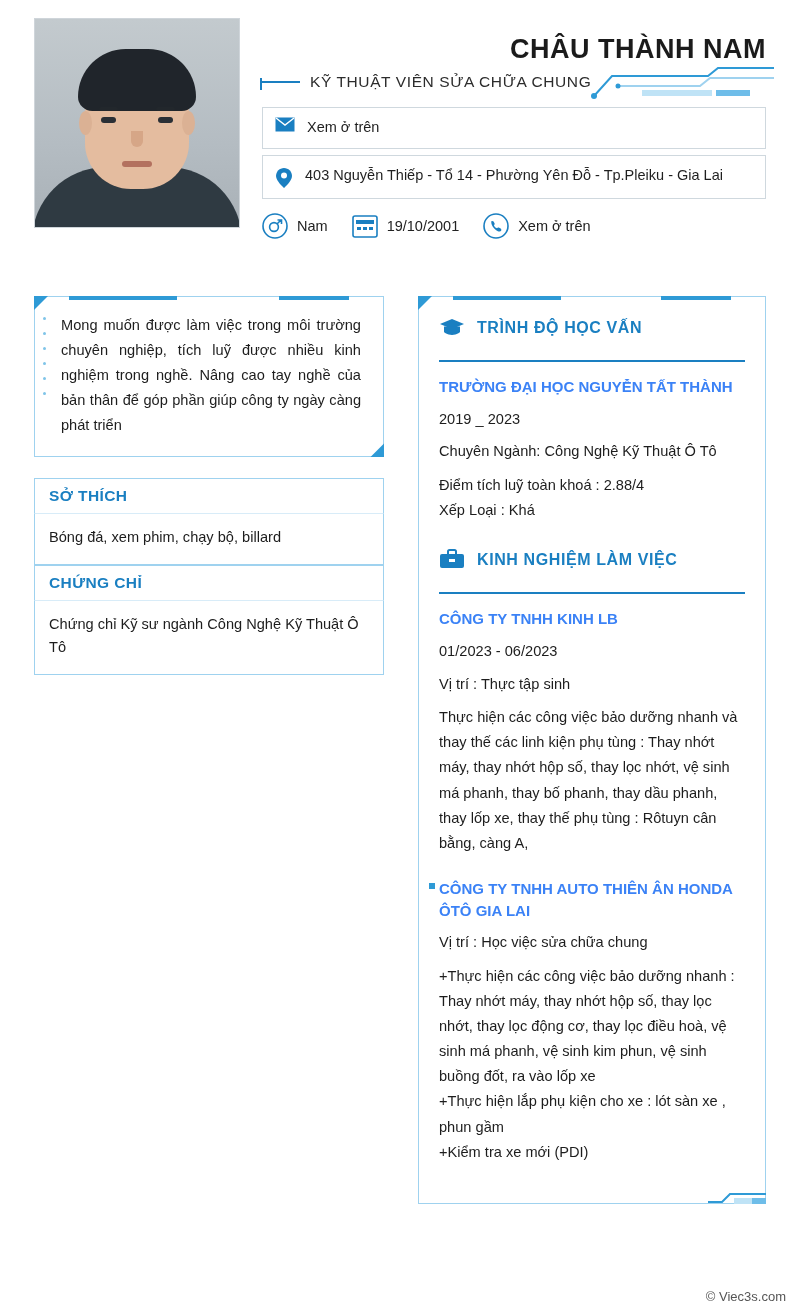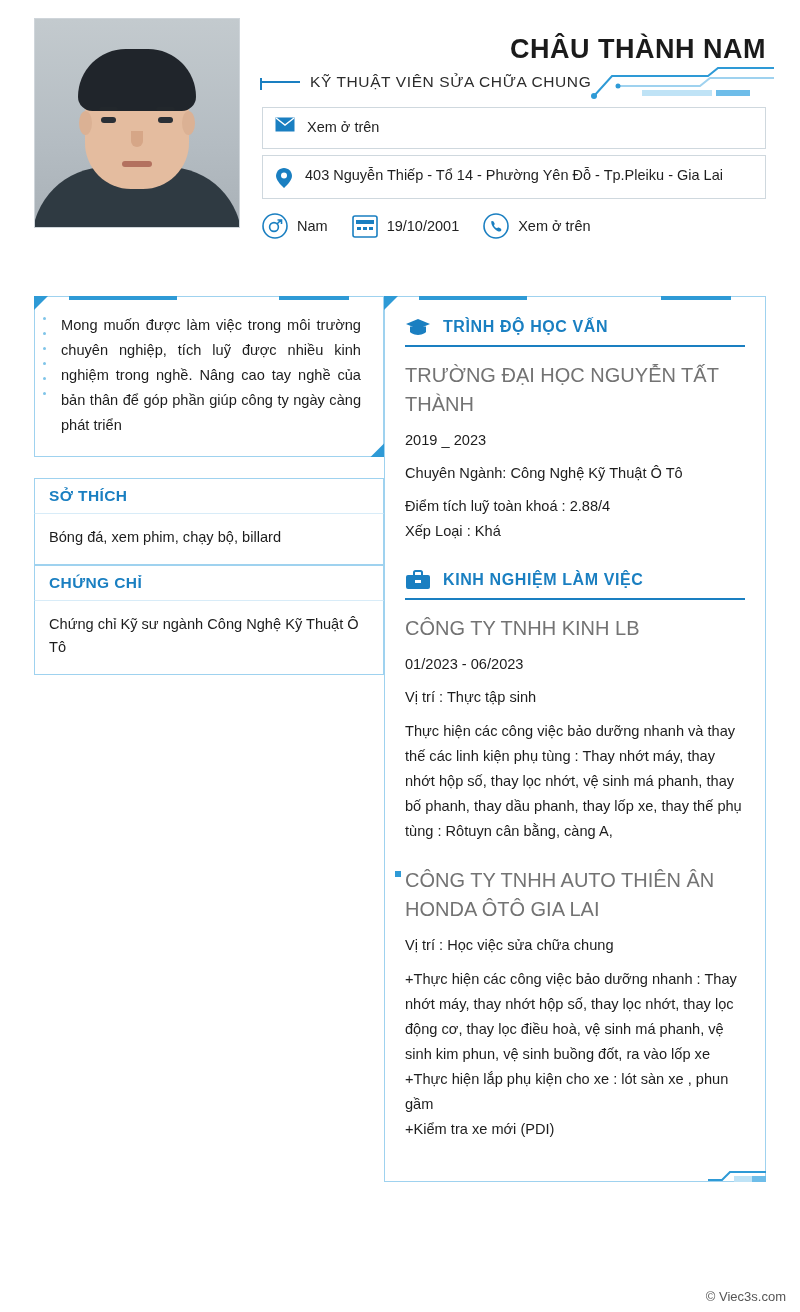--- a/index.html
+++ b/index.html
@@ -72,21 +72,21 @@
     display: flex; align-items: flex-start; gap: 12px; font-size: 14.5px; color: #1f1f1f;
     background: #fff;
   }
   .info-box .txt { line-height: 1.5; }
   .ico { flex: 0 0 auto; display:inline-flex; align-items:center; justify-content:center; }
 
   .info-inline { display: flex; align-items: center; gap: 12px; margin-top: 14px; }
   .inline-item { display: flex; align-items: center; gap: 9px; font-size: 14.5px; }
 
   
-  .body-cols { display: flex; padding: 16px 34px 0 34px; }
+  .body-cols { display: flex; padding: 16px 34px 0 34px; gap: 34px; }
   .col-left { width: 350px; flex: 0 0 350px; }
   .col-right { flex: 1 1 auto; position: relative; }
 
   .panel { position: relative; border: 1px solid #9fd2ef; margin-bottom: 22px; background: #fff; }
   .panel.summary { padding: 16px 22px 18px 26px; }
   .summary p { margin: 0; font-size: 14.6px; line-height: 1.72; text-align: justify; color: #1d1d1d; }
 
   .corner { position:absolute; width:14px; height:14px; background:#2e9ad6; }
   .corner.tl { left:-1px; top:-1px; clip-path: polygon(0 0,100% 0,0 100%); }
   .corner.br { right:-1px; bottom:-1px; clip-path: polygon(100% 0,100% 100%,0 100%); }
@@ -97,26 +97,26 @@
 
   .sec-head {
     border: 1px solid #9fd2ef; border-bottom: none; padding: 8px 14px;
     font-size: 15.5px; font-weight: bold; color: #1a7fc1; letter-spacing: .4px;
   }
   .sec-body { border: 1px solid #9fd2ef; border-top: 1px solid #d8ecf8; padding: 12px 14px 14px 14px; }
   .sec-body p { margin: 0; font-size: 14.6px; line-height: 1.6; color: #1d1d1d; }
 
   
   .rpanel { position: relative; border: 1px solid #9fd2ef; padding: 10px 20px 22px 20px; }
-  .rhead { display:flex; align-items:center; gap: 12px; padding: 10px 0 8px 0; border-bottom: 2px solid #1a7fc1; margin-bottom: 14px; }
+  .rhead { display:flex; align-items:flex-end; gap: 12px; padding: 10px 0 23px 0; border-bottom: 2px solid #1a7fc1; margin-bottom: 14px; }
   .rhead .ttl { font-size: 16px; font-weight: bold; color: #1a7fc1; letter-spacing: .6px; }
   .rhead.second { margin-top: 10px; }
 
   .entry { position: relative; padding-left: 0; margin-bottom: 16px; }
-  .entry .org { font-size: 20px; font-weight: normal; color: #737373; line-height: 1.45; margin-bottom: 10px; }
+  .entry .org { font-size: 15px; font-weight: bold; color: #3b82f6; line-height: 1.45; margin-bottom: 10px; }
   .entry .row { font-size: 14.6px; color: #1d1d1d; line-height: 1.62; margin-bottom: 9px; }
   .entry .desc { font-size: 14.6px; color: #1d1d1d; line-height: 1.72; text-align: left; white-space: pre-line; }
   .bullet { position:absolute; left:-10px; top:5px; width:6px; height:6px; background:#2e9ad6; }
 
   .footer { position: absolute; right: 14px; bottom: 8px; font-size: 13px; color: #555; }
 
   .deco-br { position:absolute; right:-1px; bottom:-1px; width: 58px; height: 26px; }
 </style>
 </head>
 <body>

